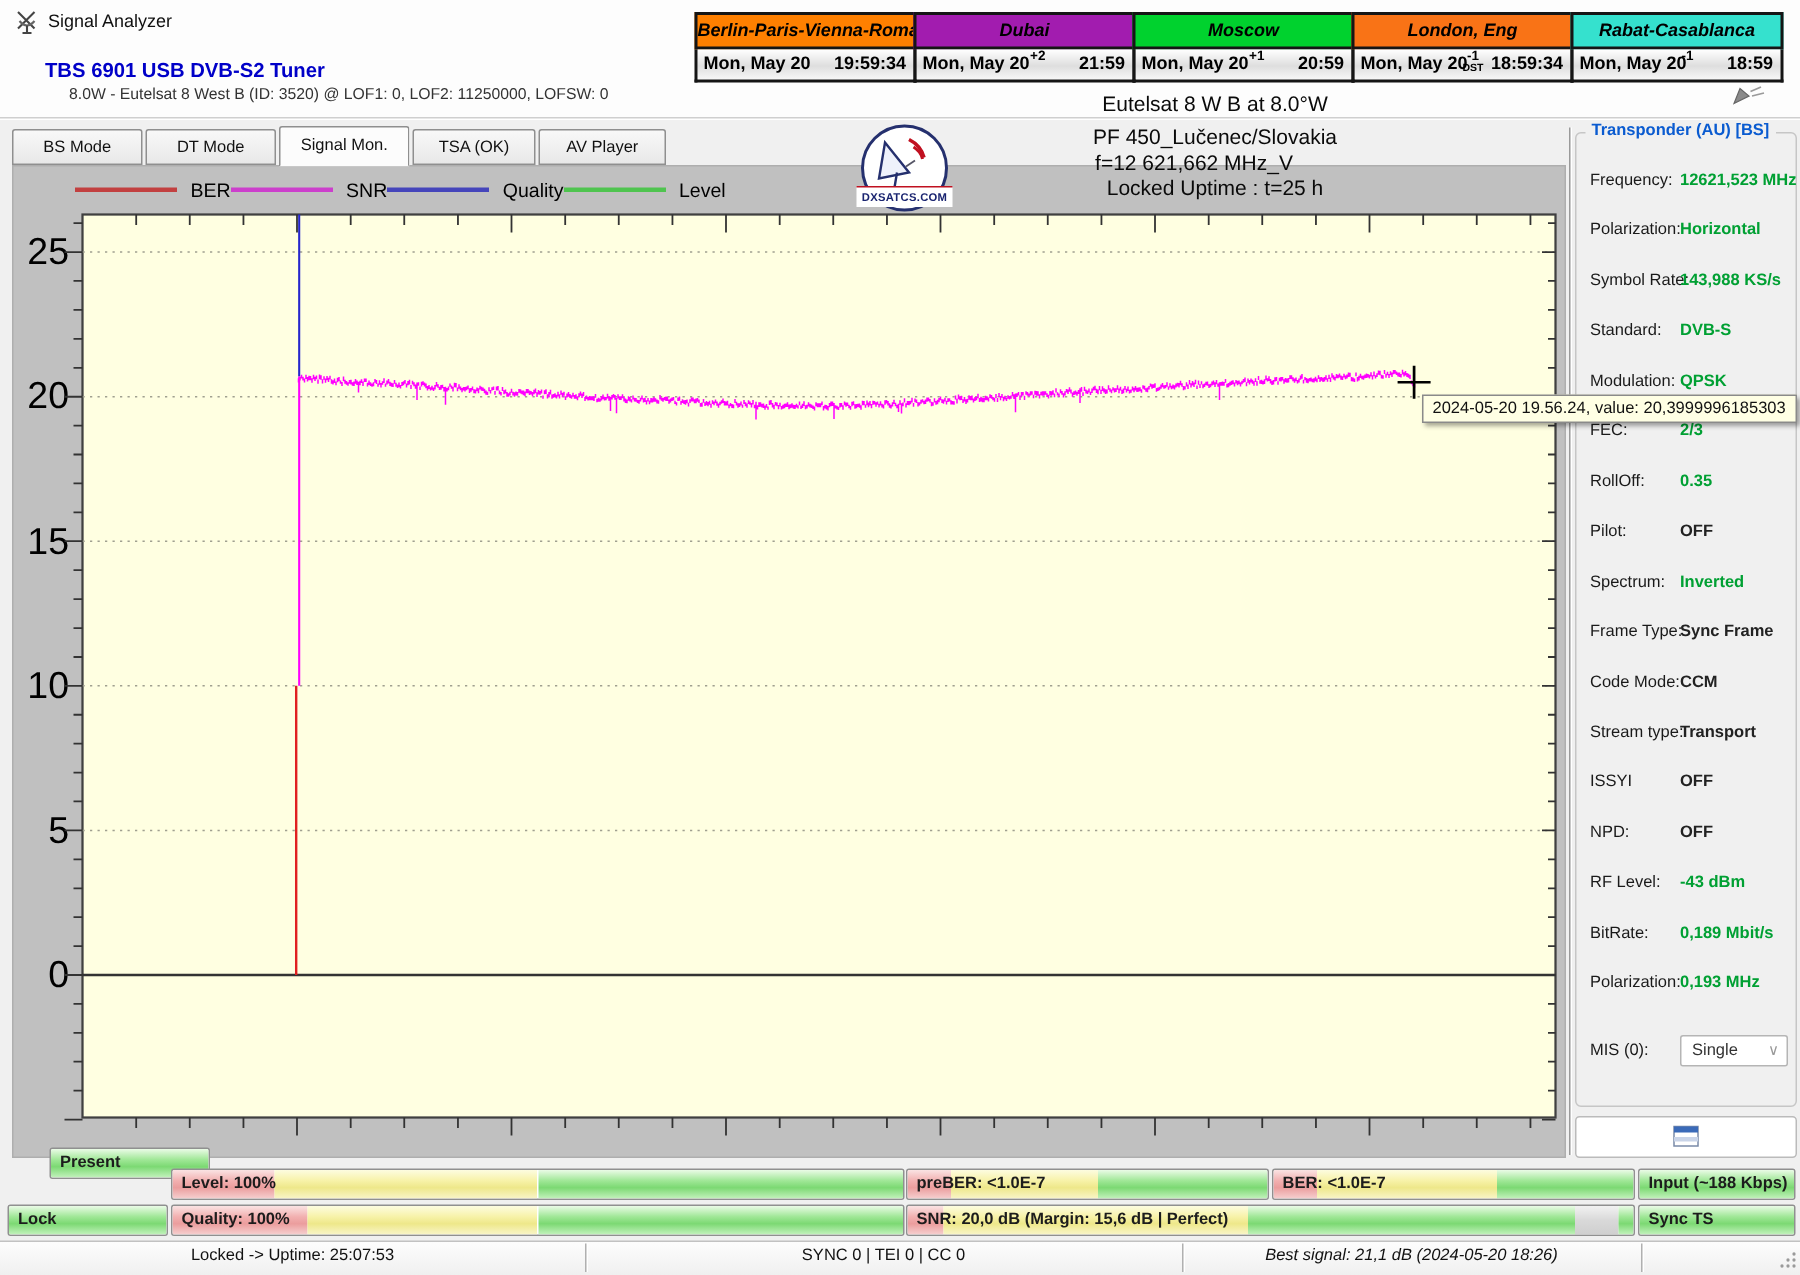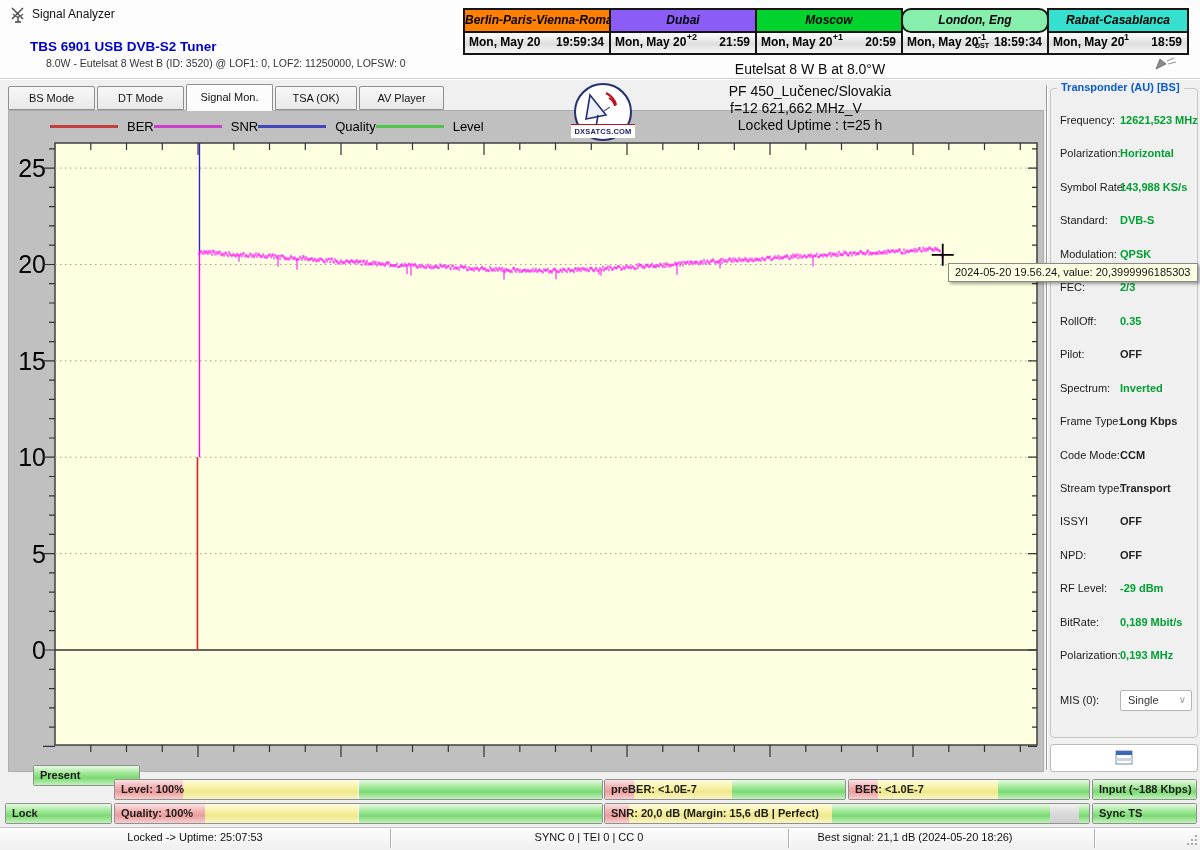--- a/index.html
+++ b/index.html
@@ -81,37 +81,37 @@
 
 <div id="clocks">
     <div class="clockcol" style="left: 463px; top: 8px; width: 148px; position: absolute;">
       <div class="clockhead" style="background: rgb(255, 128, 0);">Berlin-Paris-Vienna-Roma</div>
       <div class="clocktime">
         <span class="d">Mon, May 20</span>
         <span class="tm">19:59:34</span>
       </div>
     </div>
     <div class="clockcol" style="left: 609px; top: 8px; width: 148px; margin-left: 0px; position: absolute;">
-      <div class="clockhead" style="background: #8b5cf6; text-align: center;">Dubai</div>
+      <div class="clockhead" style="background: #a21caf; text-align: center;">Dubai</div>
       <div class="clocktime">
         <span class="d">Mon, May 20</span>
         <span class="off">+2</span>
         <span class="tm">21:59</span>
       </div>
     </div>
     <div class="clockcol" style="left: 755px; top: 8px; width: 148px; margin-left: 0px; position: absolute;">
       <div class="clockhead" style="background: rgb(0, 210, 46);">Moscow</div>
       <div class="clocktime">
         <span class="d">Mon, May 20</span>
         <span class="off">+1</span>
         <span class="tm">20:59</span>
       </div>
     </div>
     <div class="clockcol" style="left: 901px; top: 8px; width: 148px; margin-left: 0px; position: absolute;">
-      <div class="clockhead" style="background: #86efac; border-radius: 10px;">London, Eng</div>
+      <div class="clockhead" style="background: #f97316;">London, Eng</div>
       <div class="clocktime">
         <span class="d">Mon, May 20</span>
         <span class="off">-1<span class="sub">DST</span></span>
         <span class="tm">18:59:34</span>
       </div>
     </div>
     <div class="clockcol" style="left: 1047px; top: 8px; width: 142px; margin-left: 0px; position: absolute;">
       <div class="clockhead" style="background: rgb(53, 225, 206);">Rabat-Casablanca</div>
       <div class="clocktime">
         <span class="d">Mon, May 20</span>
@@ -232,41 +232,41 @@
     <div class="trow" style="top: 259.15px;">
       <span class="l">Pilot:</span>
       <span class="v" style="color:#222">OFF</span>
     </div>
     <div class="trow" style="top: 292.6px;">
       <span class="l">Spectrum:</span>
       <span class="v" style="color:#00A033">Inverted</span>
     </div>
     <div class="trow" style="top: 326.05px;">
       <span class="l">Frame Type:</span>
-      <span class="v" style="color:#222">Long Kbps</span>
+      <span class="v" style="color:#222">Sync Frame</span>
     </div>
     <div class="trow" style="top: 359.5px;">
       <span class="l">Code Mode:</span>
       <span class="v" style="color:#222">CCM</span>
     </div>
     <div class="trow" style="top: 392.95px;">
       <span class="l">Stream type:</span>
       <span class="v" style="color:#222">Transport</span>
     </div>
     <div class="trow" style="top: 426.4px;">
       <span class="l">ISSYI</span>
       <span class="v" style="color:#222">OFF</span>
     </div>
     <div class="trow" style="top: 459.85px;">
       <span class="l">NPD:</span>
       <span class="v" style="color:#222">OFF</span>
     </div>
     <div class="trow" style="top: 493.3px;">
       <span class="l">RF Level:</span>
-      <span class="v" style="color:#00A033">-29 dBm</span>
+      <span class="v" style="color:#00A033">-43 dBm</span>
     </div>
     <div class="trow" style="top: 526.75px;">
       <span class="l">BitRate:</span>
       <span class="v" style="color:#00A033">0,189 Mbit/s</span>
     </div>
     <div class="trow" style="top: 560.2px;">
       <span class="l">Polarization:</span>
       <span class="v" style="color:#00A033">0,193 MHz</span>
     </div>
     <div class="trow" style="top: 605px;">
@@ -335,21 +335,21 @@
       <div class="btxt">Sync TS</div>
     </div>
   </div>
 
 <div class="abs statusbar"></div>
 <div id="statuscells">
     <div class="scell" style="left: 0px; width: 390px;">Locked -&gt; Uptime: 25:07:53</div>
     <div class="ssep" style="left: 390px;"></div>
     <div class="scell" style="left: 390px; width: 398px;">SYNC 0 | TEI 0 | CC 0</div>
     <div class="ssep" style="left: 788px;"></div>
-    <div class="scell" style="left: 762px; width: 306px;">Best signal: 21,1 dB (2024-05-20 18:26)</div>
+    <div class="scell" style="left: 788px; width: 306px; font-style: italic;">Best signal: 21,1 dB (2024-05-20 18:26)</div>
     <div class="ssep" style="left: 1094px;"></div>
   </div>
 <svg class="abs grip" width="12" height="12" viewBox="0 0 12 12">
   <g fill="#9a9a9a">
     <circle cx="10" cy="2" r="1.1"></circle>
       <circle cx="10" cy="6" r="1.1"></circle>
       <circle cx="10" cy="10" r="1.1"></circle>
     <circle cx="6" cy="6" r="1.1"></circle>
       <circle cx="6" cy="10" r="1.1"></circle>
       <circle cx="2" cy="10" r="1.1"></circle>

